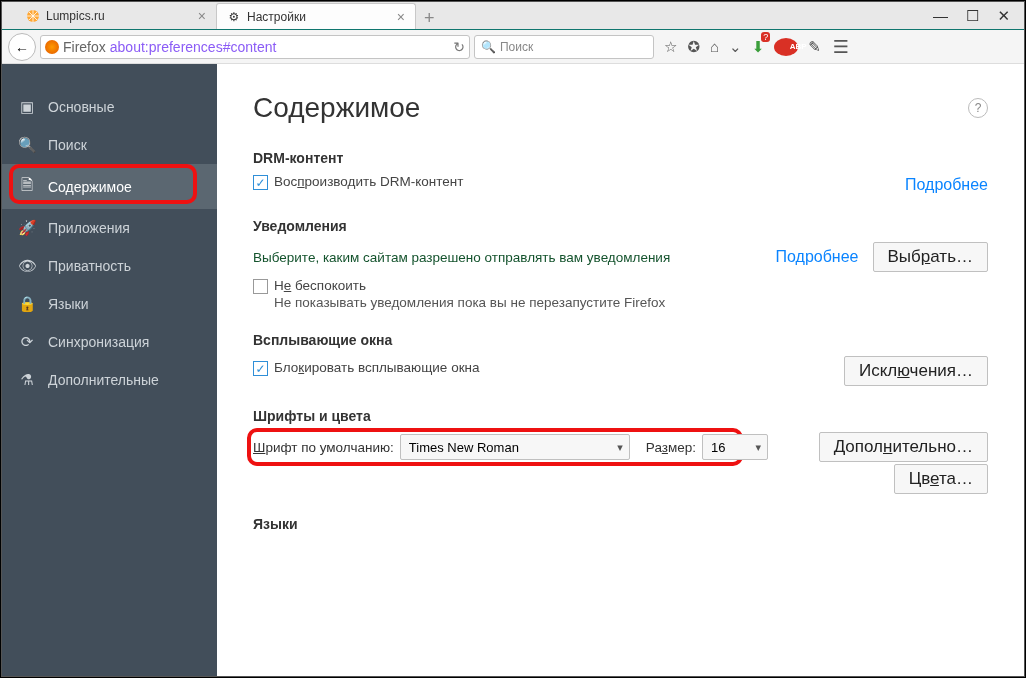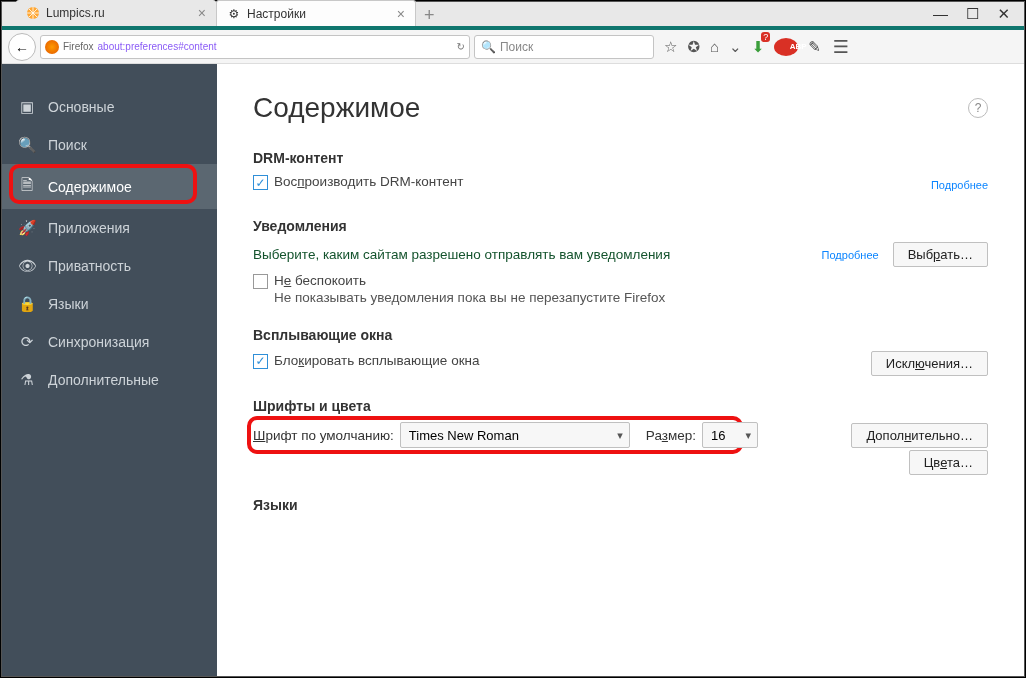--- a/index.html
+++ b/index.html
@@ -1,34 +1,34 @@
 <!DOCTYPE html>
 <html><head>
 <meta charset="utf-8">
 <style>
 * { box-sizing: border-box; margin: 0; padding: 0; font-family: "Segoe UI", Arial, sans-serif; }
 body { width: 1026px; height: 678px; background: #000; overflow: hidden; }
 .window { width: 1024px; height: 676px; margin: 1px; background: #fff; display: flex; flex-direction: column; border: 1px solid #555; }
 
 
-.titlebar { height: 28px; background: #e8e8e8; display: flex; align-items: center; border-bottom: 4px solid #0f766e; }
+.titlebar { height: 28px; background: #e8e8e8; display: flex; align-items: center; border-bottom: 1px solid #0f766e; }
 .tabs-area { flex: 1; display: flex; align-items: flex-end; padding-left: 14px; height: 100%; gap: 0; }
 .tab { display: flex; align-items: center; gap: 6px; padding: 4px 10px; font-size: 12px; color: #333; min-width: 200px; height: 26px; border-radius: 3px 3px 0 0; }
 .tab.inactive { background: #e8e8e8; }
 .tab.active { background: #fdfdfd; border: 1px solid #c8c8c8; border-bottom: none; }
 .tab .favicon { width: 14px; height: 14px; display: flex; align-items: center; justify-content: center; }
 .tab .close { margin-left: auto; color: #888; font-size: 14px; cursor: pointer; }
 .newtab { color: #888; font-size: 18px; padding: 0 8px; cursor: pointer; }
 .win-controls { display: flex; gap: 18px; padding: 0 14px; color: #333; }
 .win-controls span { cursor: pointer; font-size: 15px; }
 
 
 .toolbar { height: 34px; background: #f5f5f5; display: flex; align-items: center; padding: 0 6px; gap: 4px; border-bottom: 1px solid #ddd; }
 .back-btn { width: 28px; height: 28px; border-radius: 50%; border: 1px solid #bbb; background: #fff; display: flex; align-items: center; justify-content: center; cursor: pointer; font-size: 14px; }
-.urlbar { flex: 0 0 430px; height: 24px; border: 1px solid #c4c4c4; border-radius: 3px; background: #fff; display: flex; align-items: center; padding: 0 4px; gap: 4px; font-size: 10px; }
+.urlbar { flex: 0 0 430px; height: 24px; border: 1px solid #c4c4c4; border-radius: 3px; background: #fff; display: flex; align-items: center; padding: 0 4px; gap: 4px; font-size: 14px; }
 .urlbar .ff-icon { width: 14px; height: 14px; border-radius: 50%; background: radial-gradient(#ff9a00,#e25700); display:inline-block; }
 .urlbar .brand { color: #666; }
 .urlbar .url { color: #8b5cf6; flex: 1; }
 .urlbar .refresh { color: #777; cursor: pointer; }
 .searchbar { flex: 0 0 180px; height: 24px; border: 1px solid #c4c4c4; border-radius: 3px; background: #fff; display: flex; align-items: center; padding: 0 6px; gap: 4px; font-size: 12px; color: #888; }
 .tb-icons { display: flex; gap: 10px; margin-left: 6px; align-items: center; }
 .tb-icons span { color: #555; font-size: 15px; cursor: pointer; }
 .tb-icons .dl { position:relative; }
 .tb-icons .dl .badge { position:absolute; top:-6px; right:-6px; background:#d93025; color:#fff; font-size:9px; border-radius:3px; padding:0 2px; }
 .tb-icons .abp { width:18px; height:18px; background:#d93025; border-radius:50%; color:#fff; font-size:8px; display:flex; align-items:center; justify-content:center; font-weight:bold;padding-left:24px; }
@@ -47,30 +47,30 @@
 .main { flex: 1; background: #fff; padding: 28px 36px 0 36px; overflow-y: auto; position: relative; }
 .page-title { font-size: 28px; font-weight: 400; color: #333; margin-bottom: 26px; display:flex; align-items:center; }
 .help-icon { margin-left:auto; width:20px; height:20px; border:1px solid #bbb; border-radius:50%; display:flex; align-items:center; justify-content:center; font-size:12px; color:#888; cursor:pointer; }
 
 .section-title { font-size: 14px; font-weight: bold; color: #333; margin-bottom: 8px; }
 .section { margin-bottom: 22px; }
 .row { display: flex; align-items: flex-start; gap: 6px; font-size: 13.5px; color: #444; margin-bottom: 6px; }
 .row.spread { justify-content: space-between; align-items: center; }
 .checkbox { width: 15px; height: 15px; border: 1px solid #2f8fd8; display: flex; align-items: center; justify-content: center; color: #2f8fd8; font-size: 12px; cursor: pointer; flex-shrink:0; margin-top:1px; }
 .checkbox.unchecked { border-color:#999; color:transparent; }
-.link { color: #0a84ff; cursor: pointer; font-size: 11px; }
-.btn { background: #f7f7f7; border: 1px solid #c0c0c0; border-radius: 2px; padding: 4px 14px; font-size: 13px; color: #222; cursor: pointer; white-space:nowrap; }
+.link { color: #0a84ff; cursor: pointer; font-size: 16px; }
+.btn { background: #f7f7f7; border: 1px solid #c0c0c0; border-radius: 2px; padding: 4px 14px; font-size: 17px; color: #222; cursor: pointer; white-space:nowrap; }
 .sub { margin-left: 24px; color: #555; font-size: 13.5px; margin-top:2px; }
 .desc { font-size: 13.5px; color: #14532d; }
 
 .font-row { display: flex; align-items: center; gap: 6px; margin-top:6px; position:relative; }
 .select { background: #f7f7f7; border: 1px solid #c0c0c0; border-radius: 2px; padding: 3px 22px 3px 8px; font-size: 13px; height:26px; display:flex; align-items:center; cursor:pointer; position:relative; }
 .select::after { content:"▾"; position:absolute; right:6px; font-size:11px; color:#555; }
 .font-select { width: 230px; }
-.size-select { width: 56px; }
+.size-select { width: 66px; }
 .label { font-size: 13.5px; color: #333; }
 .right-col { display:flex; flex-direction:column; gap:6px; align-items:stretch; }
 .hl-font { top: -6px; left: -6px; width: 496px; height: 38px; border-radius: 10px; }
 
 .underline-char { text-decoration: underline; }
 </style>
 </head>
 <body>
 
 <div class="window">

